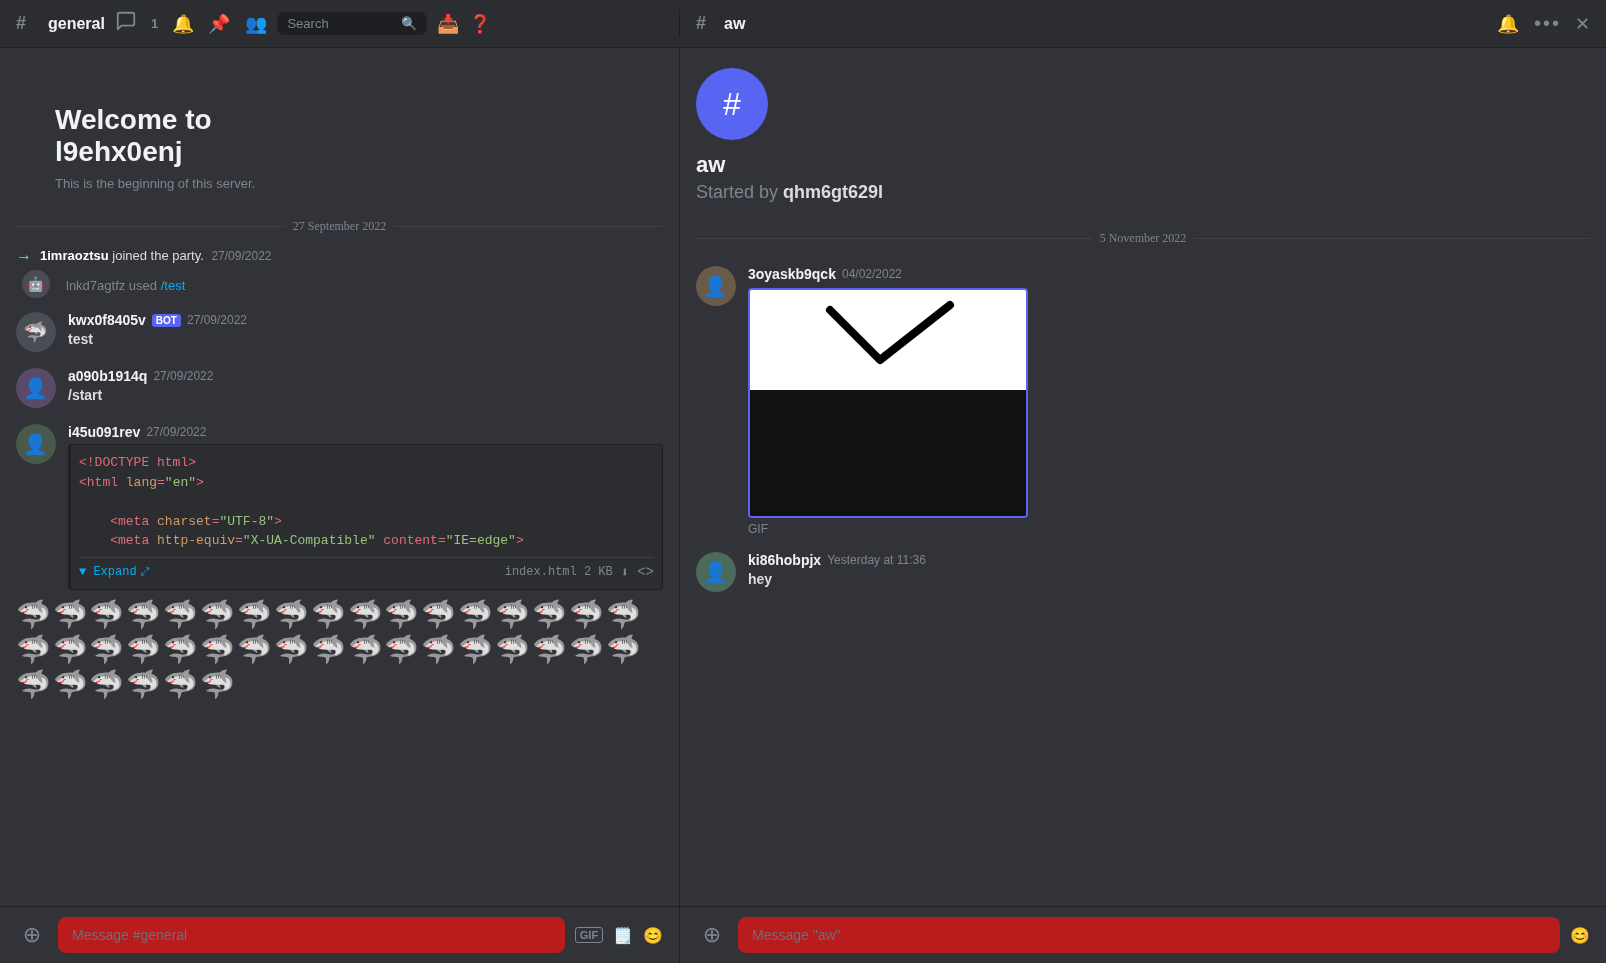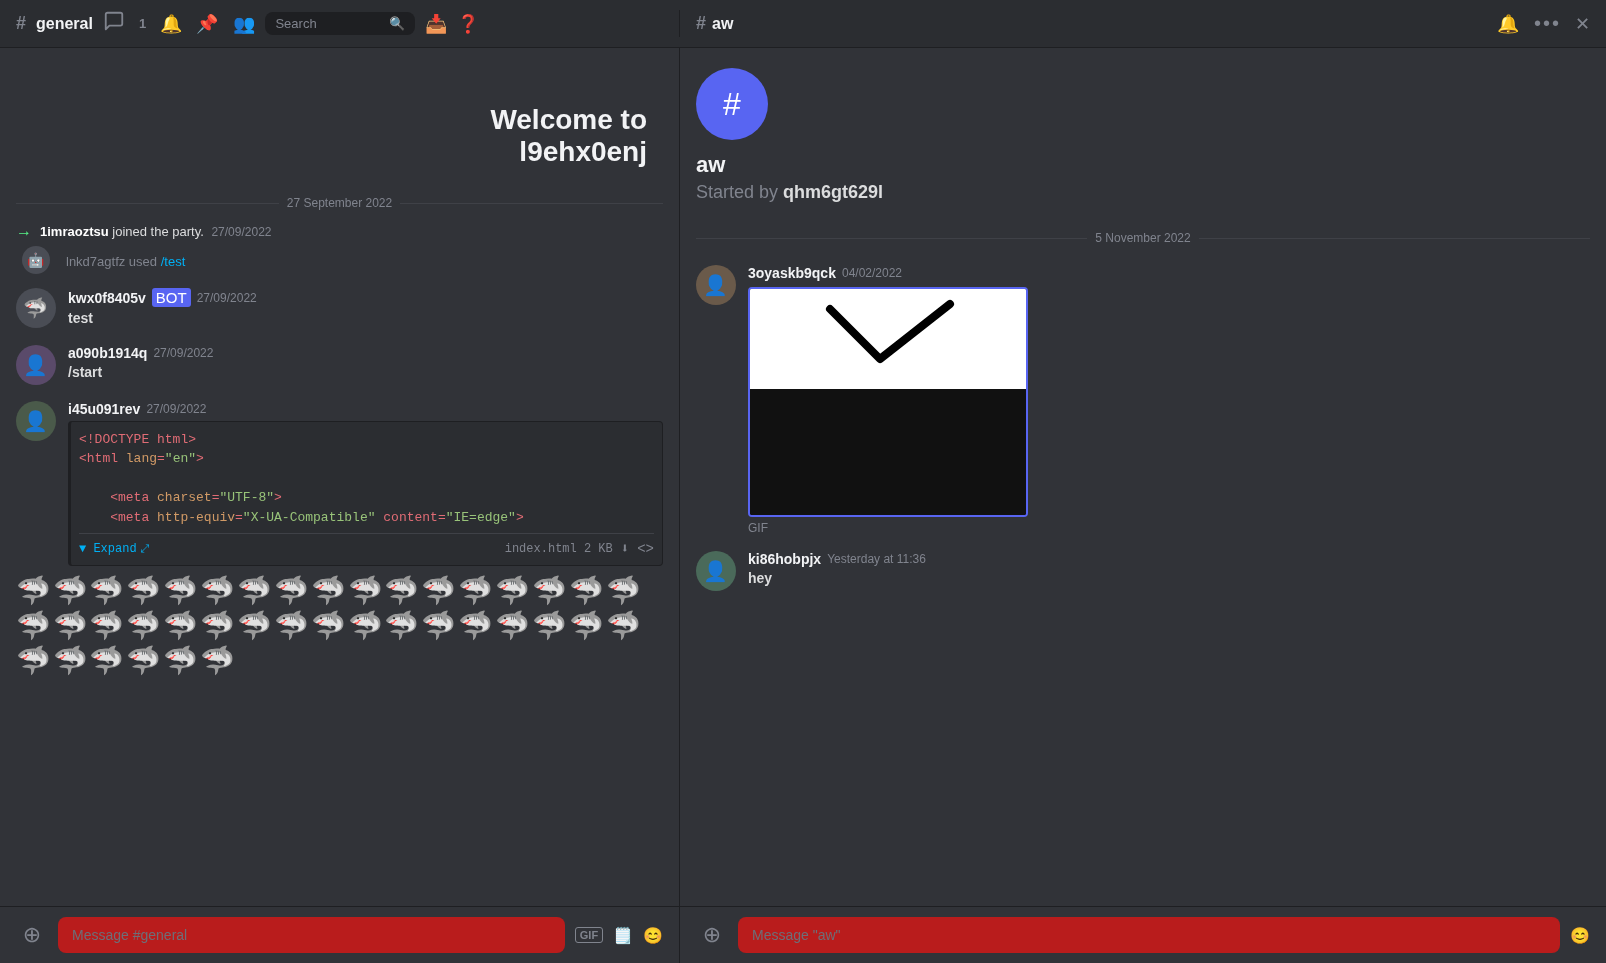--- a/index.html
+++ b/index.html
@@ -37,20 +37,21 @@
       flex: 1;
       justify-content: space-between;
     }
     .channel-name-title {
       font-weight: 600;
       font-size: 16px;
       color: #f2f3f5;
       display: flex;
       align-items: center;
       gap: 6px;
+      margin-left: 12px;
     }
     .hash-icon {
       color: #80848e;
       font-weight: 700;
       font-size: 18px;
     }
     .header-icons {
       display: flex;
       align-items: center;
       gap: 14px;
@@ -94,22 +95,23 @@
       background: #313338;
     }
     .messages-area {
       flex: 1;
       overflow-y: auto;
       padding: 16px 0;
     }
     .messages-area::-webkit-scrollbar { width: 6px; }
     .messages-area::-webkit-scrollbar-thumb { background: #1a1b1e; border-radius: 3px; }
     .welcome-header {
-      text-align: right;
-      padding: 40px 32px 20px;
+      text-align: left;
+      padding: 40px 12px 20px;
+      margin-left: 43px;
     }
     .welcome-header h1 {
       font-size: 28px;
       font-weight: 800;
       color: #f2f3f5;
     }
     .welcome-header p {
       color: #80848e;
       font-size: 13px;
       margin-top: 8px;
@@ -123,20 +125,21 @@
     .date-divider::before, .date-divider::after {
       content: '';
       flex: 1;
       height: 1px;
       background: #3f4147;
     }
     .date-divider span {
       color: #80848e;
       font-size: 12px;
       white-space: nowrap;
+      font-family: Liberation Serif, serif;
     }
     .join-message {
       display: flex;
       align-items: center;
       gap: 8px;
       padding: 4px 16px;
       color: #57f287;
       font-size: 13px;
     }
     .join-arrow {
@@ -182,22 +185,22 @@
       margin-bottom: 2px;
     }
     .username {
       font-weight: 600;
       color: #f2f3f5;
       font-size: 14px;
     }
     .bot-badge {
       background: #5865f2;
       color: white;
-      font-size: 15px;
-      font-weight: 400;
+      font-size: 10px;
+      font-weight: 700;
       padding: 1px 4px;
       border-radius: 3px;
     }
     .timestamp {
       color: #80848e;
       font-size: 12px;
     }
     .message-text {
       color: #dcddde;
       font-size: 14px;
@@ -414,20 +417,21 @@
 <div class="main-content">
 
   <div class="chat-panel">
     <div class="messages-area">
 
       <div class="welcome-header">
         <h1>
           <span>Welcome to</span><br>
           <span>l9ehx0enj</span>
         </h1>
+        <p>This is the beginning of this server.</p>
       </div>
 
       <div class="date-divider">
         <span>27 September 2022</span>
       </div>
 
       <div class="join-message">
         <span class="join-arrow">→</span>
         <span class="join-text">
           <strong>1imraoztsu</strong>

